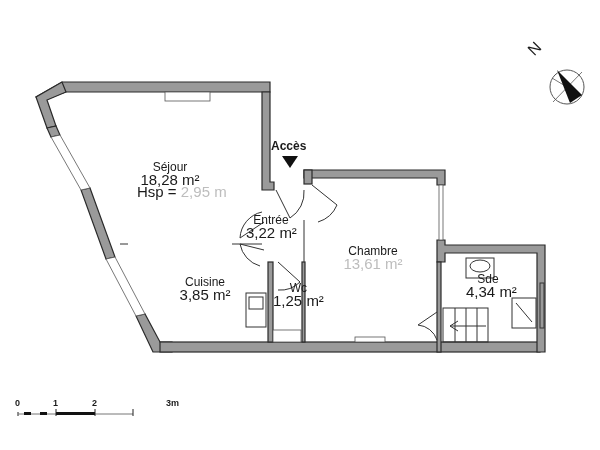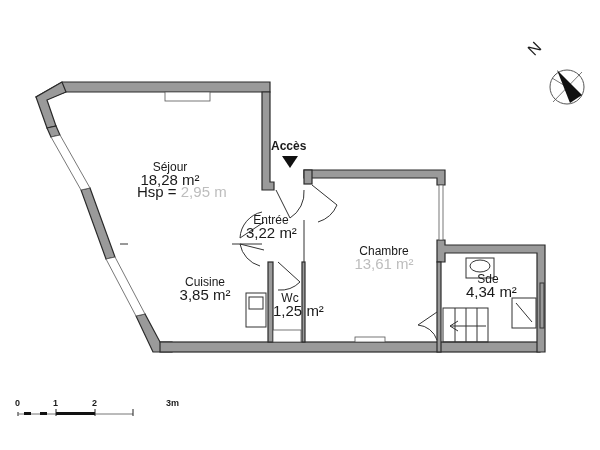--- a/index.html
+++ b/index.html
@@ -124,26 +124,26 @@
 <div class="label" style="left:175px;top:276px;width:60px;">
   <div class="room-name">Cuisine</div>
   <div class="room-area"><span>3,85</span> <span>m²</span></div>
 </div>
 
 <div class="label" style="left:246px;top:214px;width:50px;">
   <div class="room-name">Entrée</div>
   <div class="room-area"><span>3,22</span> <span>m²</span></div>
 </div>
 
-<div class="label" style="left:273px;top:292px;width:34px;">
+<div class="label" style="left:273px;top:282px;width:34px;text-align:right;">
   <div class="room-name">Wc</div>
   <div class="room-area"><span>1,25</span> <span>m²</span></div>
 </div>
 
-<div class="label" style="left:343px;top:245px;width:60px;margin-left:11px;">
+<div class="label" style="left:343px;top:245px;width:60px;">
   <div class="room-name">Chambre</div>
   <div class="room-area faded"><span>13,61</span> <span>m²</span></div>
 </div>
 
 <div class="label" style="left:466px;top:273px;width:44px;">
   <div class="room-name">Sde</div>
   <div class="room-area"><span>4,34</span> <span>m²</span></div>
 </div>
 
 <div class="scale-lbl" style="left:15px;top:398px;">0</div>

